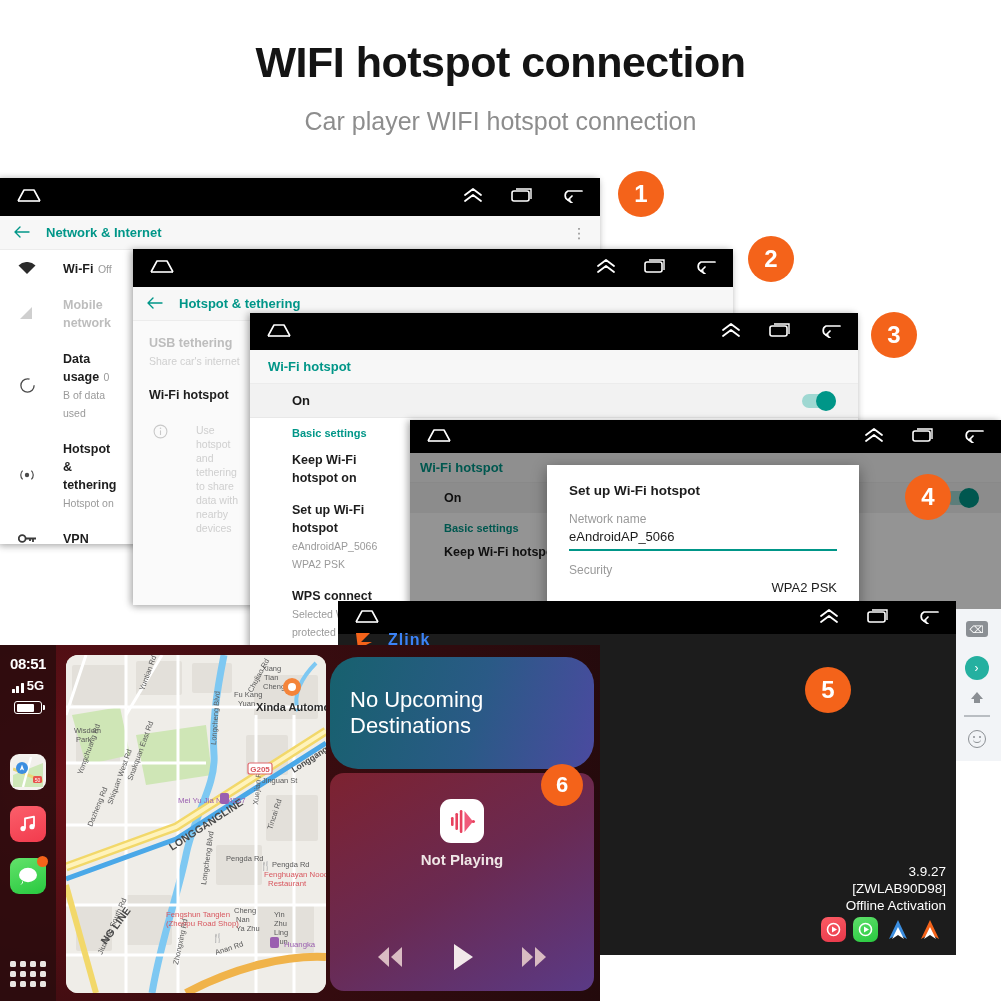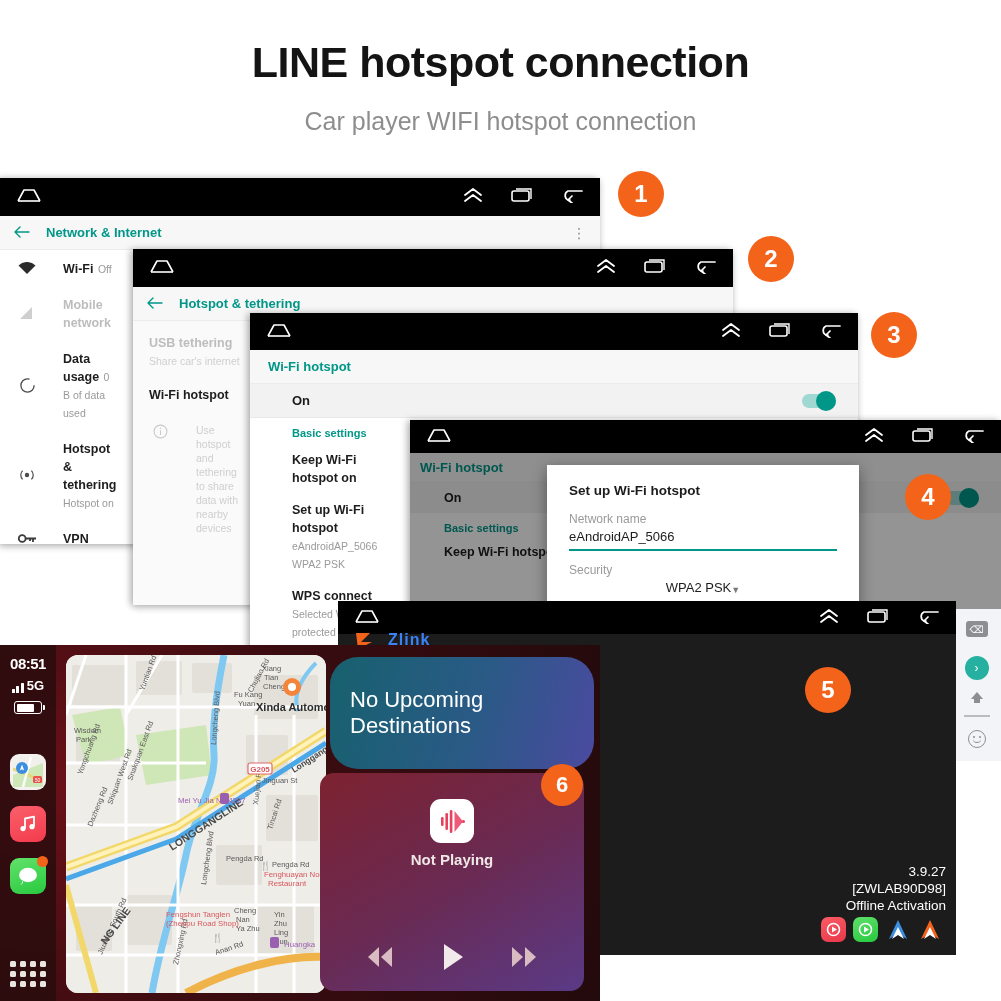--- a/index.html
+++ b/index.html
@@ -66,21 +66,21 @@
   
   .dimmed { position: absolute; inset: 0; background: rgba(0,0,0,.42); pointer-events: none; }
 
   
   .dialog { position: absolute; background: #fff; box-shadow: 0 4px 14px rgba(0,0,0,.4); }
   .dlg-title { font-size: 13.5px; font-weight: bold; color: #1c1c1c; padding: 18px 22px 14px 22px; }
   .dlg-field { padding: 0 22px; }
   .dlg-label { font-size: 12px; color: #9a9a9a; margin-bottom: 3px; }
   .dlg-value { font-size: 13px; color: #1c1c1c; padding-bottom: 5px; }
   .dlg-underline { height: 2px; background: #009688; }
-  .dlg-caret-row { display:flex; align-items:flex-end; justify-content:center; }
+  .dlg-caret-row { display:flex; align-items:flex-end; justify-content:flex-end;flex-direction:column; }
   .dlg-caret { color:#7a7a7a; font-size: 9px; padding-bottom: 5px; }
   .dlg-actions { display: flex; justify-content: flex-end; gap: 22px; padding: 14px 22px 12px 22px; }
   .dlg-btn { font-size: 11.5px; color: #009688; font-weight: bold; letter-spacing: .4px; }
 
   
   .badge {
     position: absolute; width: 46px; height: 46px; border-radius: 50%;
     background: #f4631a; color: #fff;
     display: flex; align-items: center; justify-content: center;
     font-size: 24px; font-weight: bold;
@@ -164,21 +164,21 @@
   .kb-line { width:26px;height:2px;background:#b9bdc2;}
   .kb-emoji { width:18px;height:18px;border:1.5px solid #8b8f94;border-radius:50%;position:relative;}
   .kb-emoji::before{content:'';position:absolute;left:4px;top:5px;width:2px;height:2px;background:#8b8f94;border-radius:50%;box-shadow:6px 0 0 #8b8f94;}
   .kb-emoji::after{content:'';position:absolute;left:4px;bottom:4px;width:8px;height:3px;border-bottom:1.5px solid #8b8f94;border-radius:0 0 6px 6px;}
 </style>
 </head>
 <body>
 
 <div class="stage">
 
-  <div class="page-title">LINE hotspot connection</div>
+  <div class="page-title">WIFI hotspot connection</div>
   <div class="page-subtitle">Car player WIFI hotspot connection</div>
 
   <div class="panel shadow-l" id="p1" style="left:0;top:178px;width:600px;height:366px;">
     <div class="navbar" style="height:38px;">
       <div class="nav-left">
         <span class="nav-ico">
           <svg width="26" height="14" viewBox="0 0 26 14">
               <path d="M2 13 L8 2 H18 L24 13" fill="none" stroke="#fff" stroke-width="1.6" stroke-linejoin="round"></path>
               <path d="M2 13 H24" stroke="#fff" stroke-width="1.6"></path>
             </svg>
@@ -751,21 +751,21 @@
         <text x="146" y="286" font-family="Liberation Sans" font-size="9" fill="#d8565e">🍴</text>
         <rect x="204" y="282" width="9" height="11" rx="2" fill="#9a5fb0"></rect>
         <text x="218" y="292" font-family="Liberation Sans" font-size="7.8" fill="#9a5fb0">Huangka</text>
       </svg>
     </div>
 
     <div class="cp-card dest" style="left:330px;top:12px;width:264px;height:112px;">
       <span class="cp-dest-txt">No Upcoming Destinations</span>
     </div>
 
-    <div class="cp-card np" style="left:320px;top:128px;width:264px;height:218px;">
+    <div class="cp-card np" style="left:330px;top:128px;width:264px;height:218px;">
       <div style="margin-top:26px;">
         <div class="cp-np-icon">
           <svg width="28" height="26" viewBox="0 0 28 26">
             <g fill="#e8415e">
               <rect x="3" y="9" width="2.6" height="9" rx="1.2"></rect>
               <rect x="7.4" y="5" width="2.6" height="17" rx="1.2"></rect>
               <rect x="11.8" y="2" width="2.6" height="23" rx="1.2"></rect>
             </g>
             <path d="M16.5 3 L25 13.5 L16.5 24 Z" fill="#f05a7a"></path>
             <circle cx="25.4" cy="13.5" r="1.6" fill="#e8415e"></circle>

